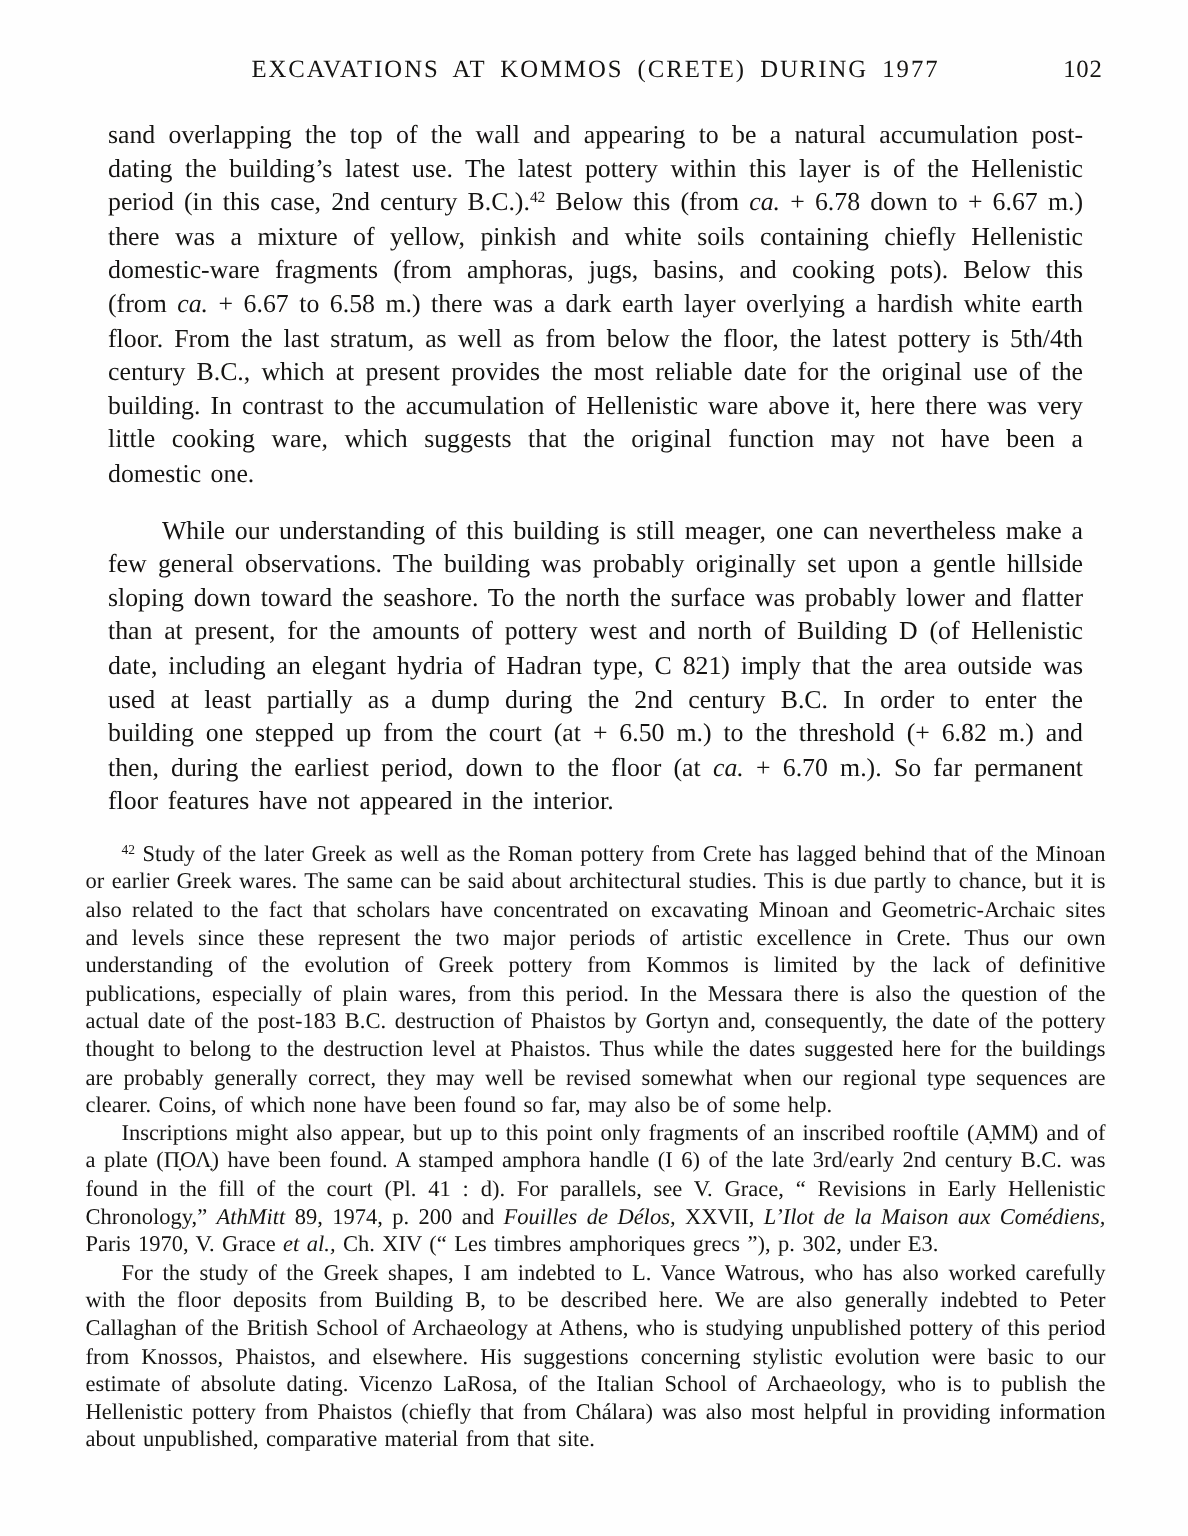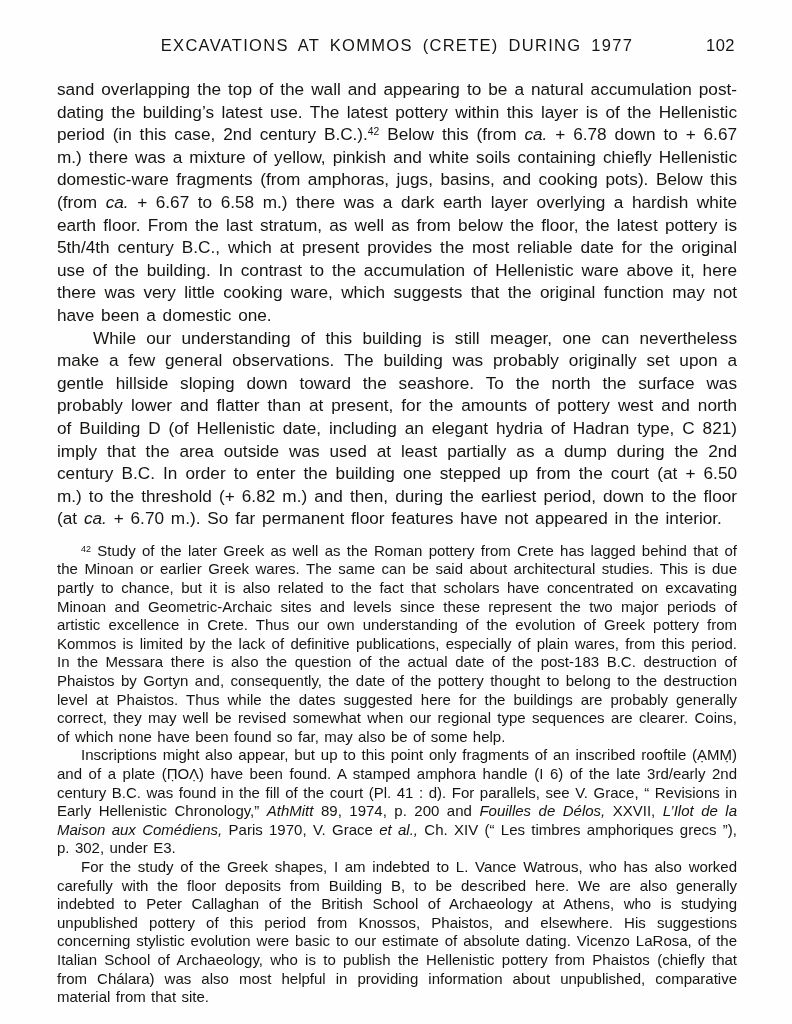--- a/index.html
+++ b/index.html
@@ -7,21 +7,21 @@
     padding: 0;
     background: #ffffff;
   }
   .page {
     position: relative;
     width: 792px;
     height: 1024px;
     margin: 0 auto;
     background: #fefefe;
     color: #151412;
-    font-family: Liberation Sans, sans-serif;
+    font-family: Liberation Serif, serif;
     box-sizing: border-box;
     padding: 36px 55px 0 57px;
     overflow: hidden;
   }
   .running-head {
     position: relative;
     text-align: center;
     font-size: 16.5px;
     letter-spacing: 1.3px;
     word-spacing: 4px;
@@ -30,21 +30,21 @@
   }
   .head-title { display: inline-block; }
   .page-num {
     position: absolute;
     right: 2px;
     top: 0;
     letter-spacing: 0.5px;
     word-spacing: normal;
   }
   .body-text p {
-    margin: 0;
+    margin: 15px;
     font-size: 17.2px;
     line-height: 22.6px;
     text-align: justify;
     word-spacing: 0.12em;
   }
   .body-text p.indent { text-indent: 36px; }
   sup.fnref, sup.fnmark {
     font-size: 60%;
     line-height: 0;
     vertical-align: 0.5em;

